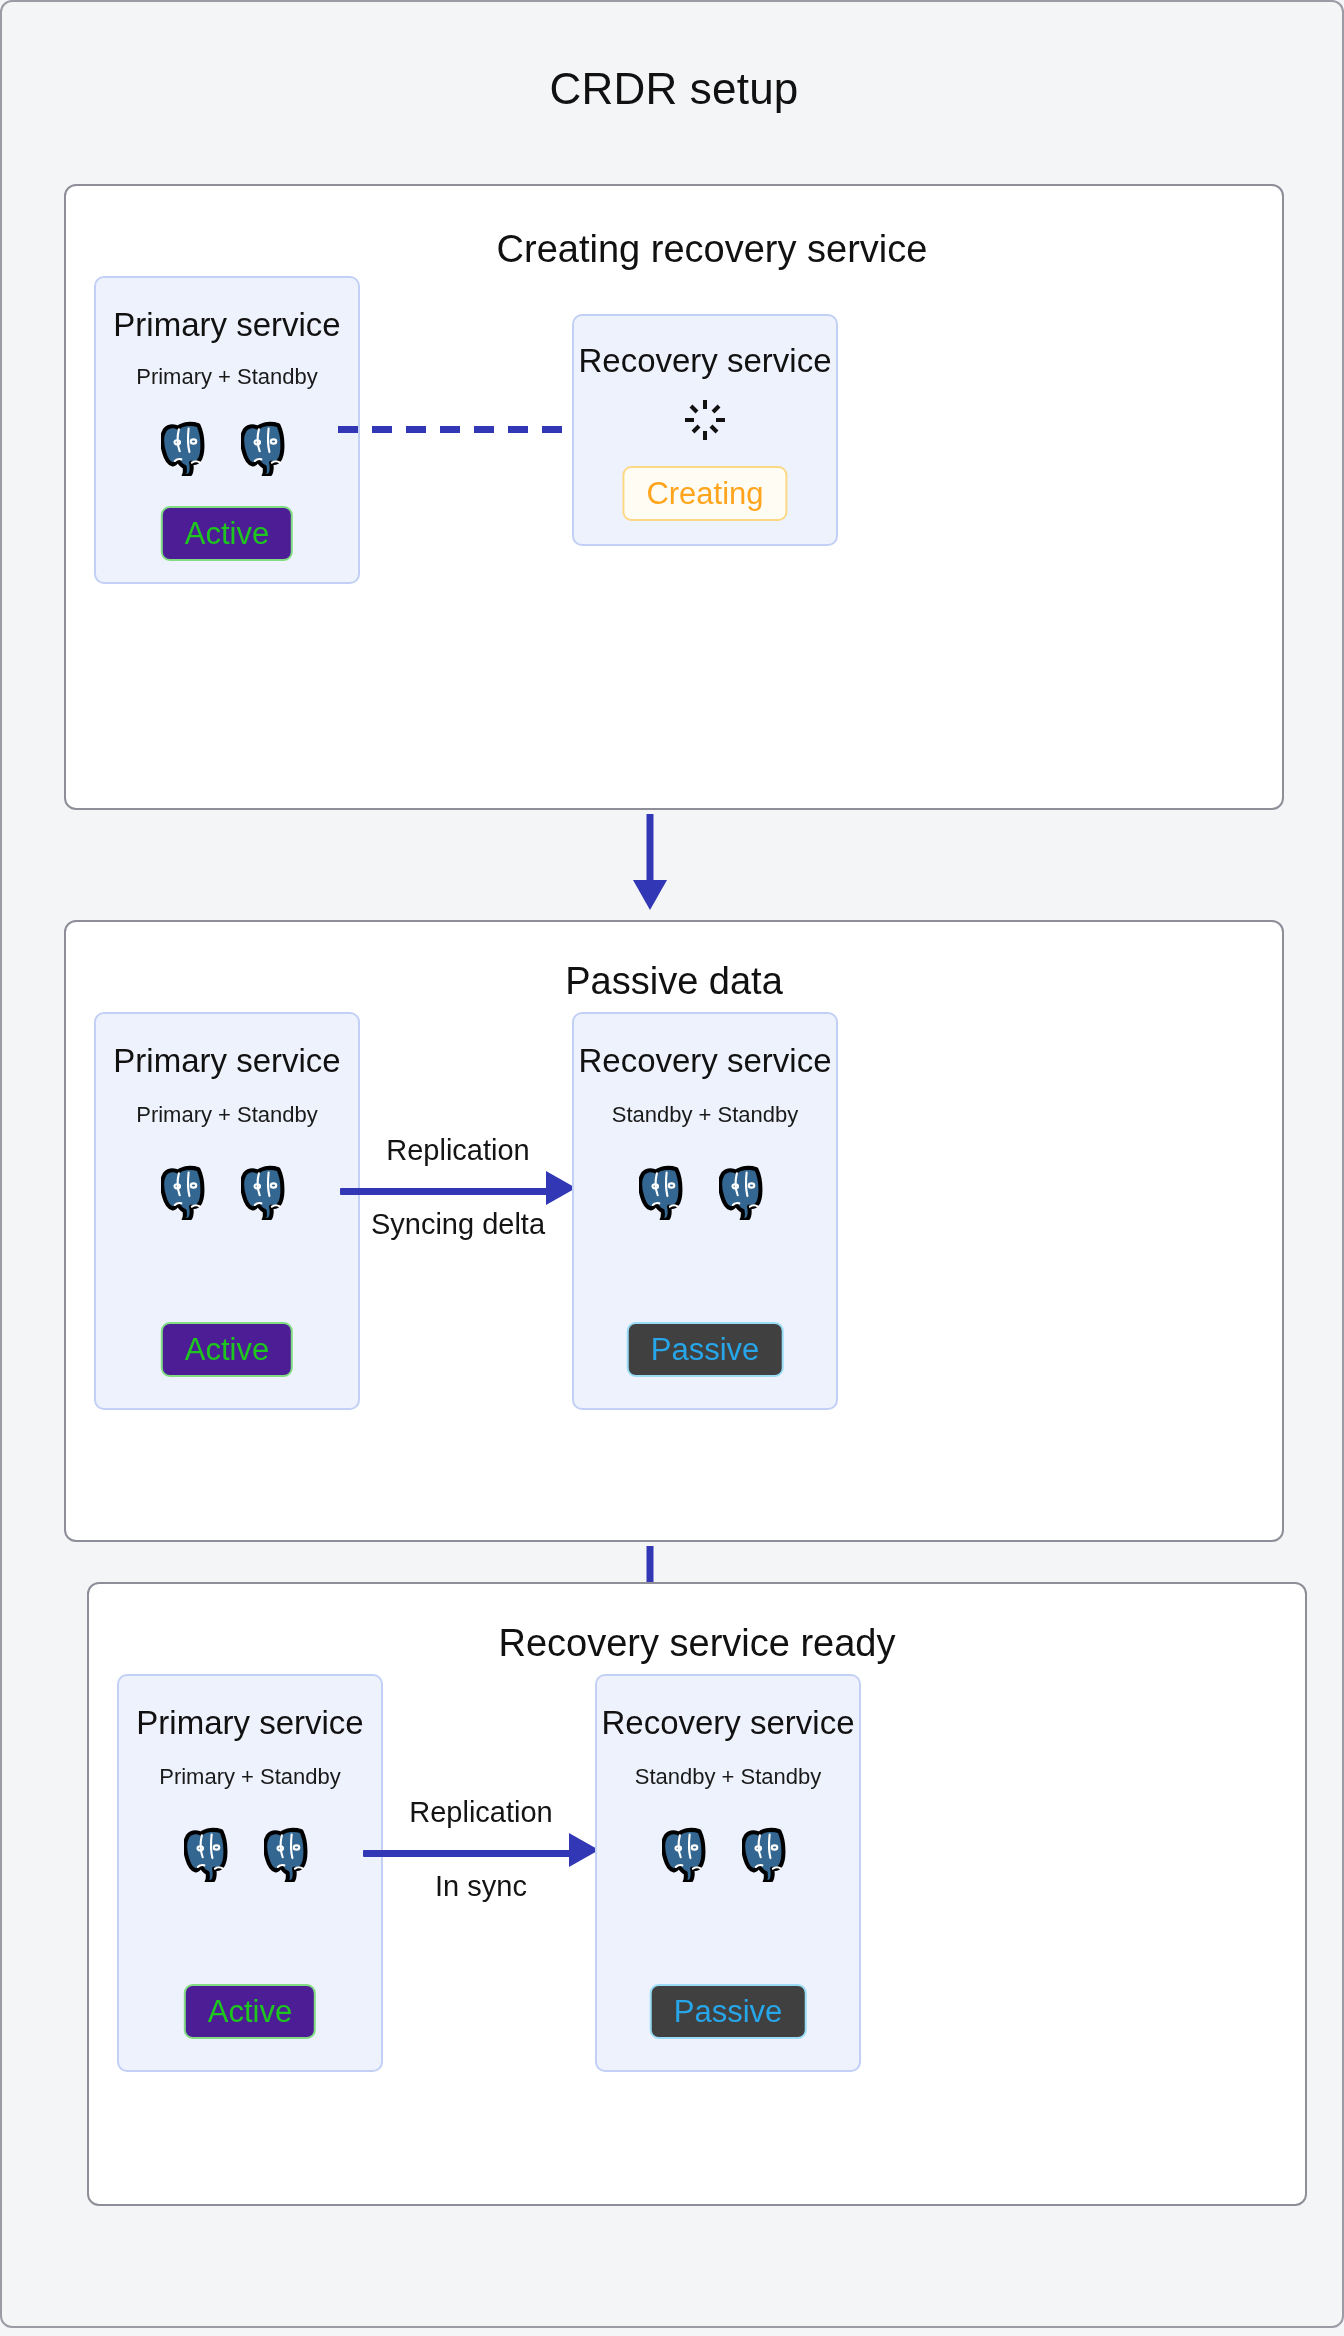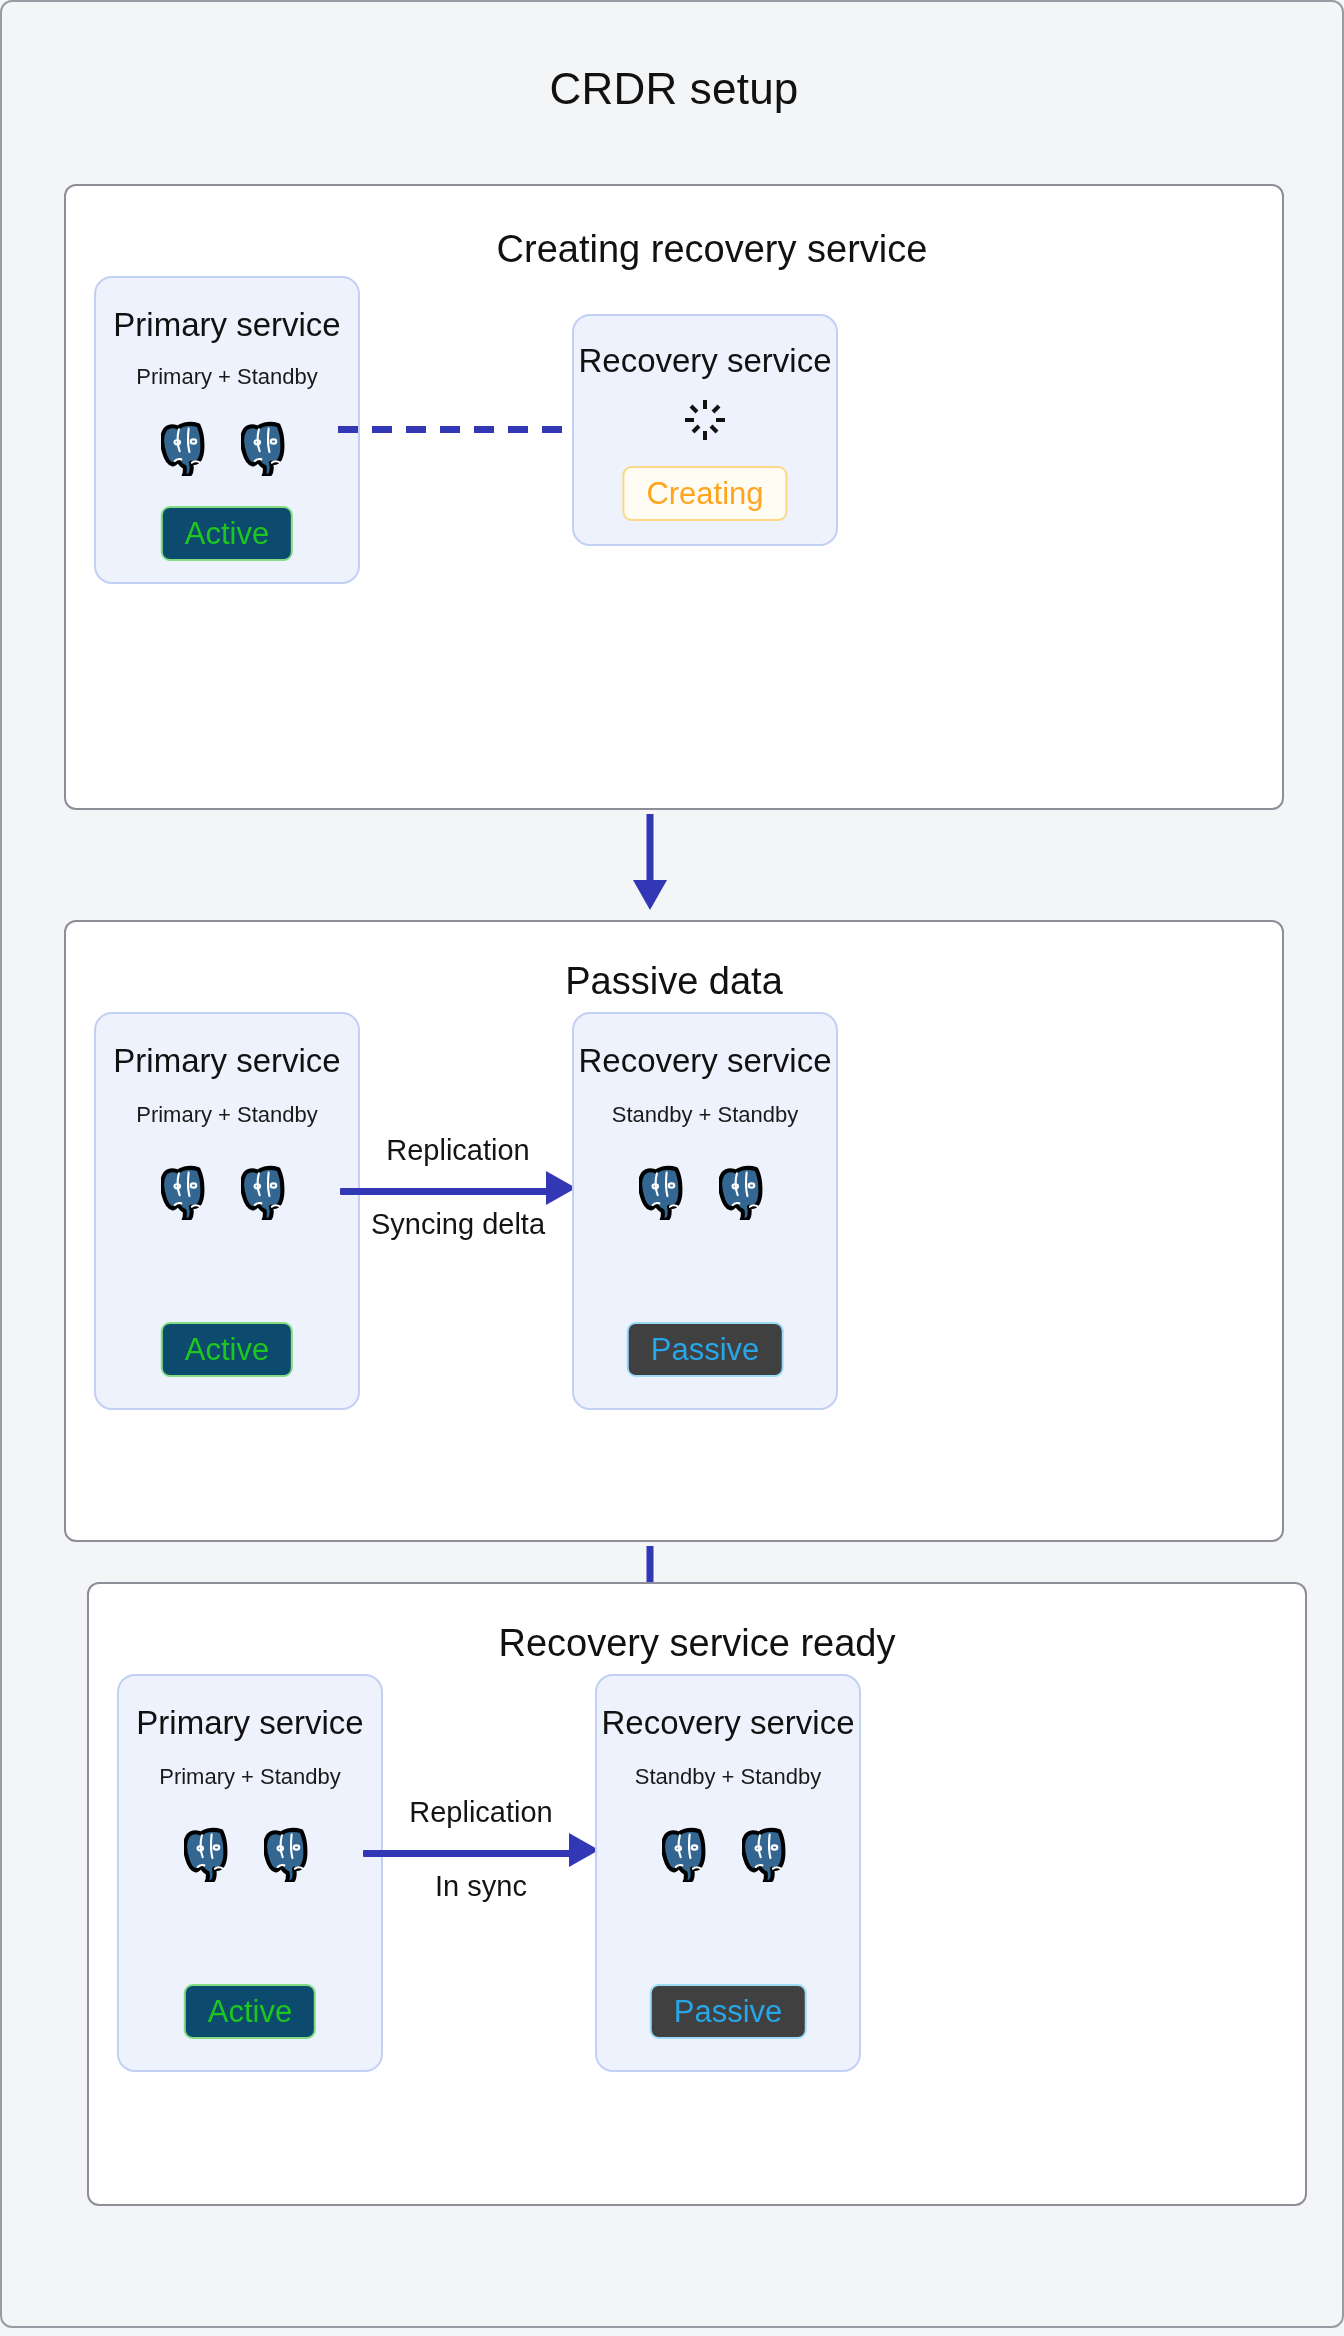--- a/index.html
+++ b/index.html
@@ -46,21 +46,21 @@
   #panel-1 .panel-title{top:42px;padding-left:38px;}
   #panel-2 .panel-title{top:38px;}
   #panel-3 .panel-title{top:38px;}
 
   
   .card{
     position:absolute;
     box-sizing:border-box;
     background:#eef2fd;
     border:2px solid #c3d0f5;
-    border-radius:18px;
+    border-radius:10px;
   }
   .card-title{
     position:absolute;left:0;width:100%;
     text-align:center;
     font-size:33px;color:#111111;font-weight:400;
     white-space:nowrap;
   }
   .card-sub{
     position:absolute;left:0;width:100%;
     text-align:center;
@@ -77,21 +77,21 @@
   .badge{
     position:absolute;left:50%;transform:translateX(-50%);
     box-sizing:border-box;
     display:flex;align-items:center;justify-content:center;
     border-radius:9px;
     font-size:31px;font-weight:400;
     white-space:nowrap;
     height:55px;
     padding:0 22px;
   }
-  .badge-active  {background:#0c4a6e;border:2px solid #82dd82;color:#1ec71e;}
+  .badge-active  {background:#4c1d95;border:2px solid #82dd82;color:#1ec71e;}
   .badge-creating{background:#fffcf4;border:2px solid #fad884;color:#ffa41c;}
   .badge-passive {background:#404040;border:2px solid #9adcf6;color:#27a6e9;}
 
   
   .spinner{position:absolute;left:50%;transform:translateX(-50%);}
 
   
   .dash-link{
     position:absolute;
     height:7px;

